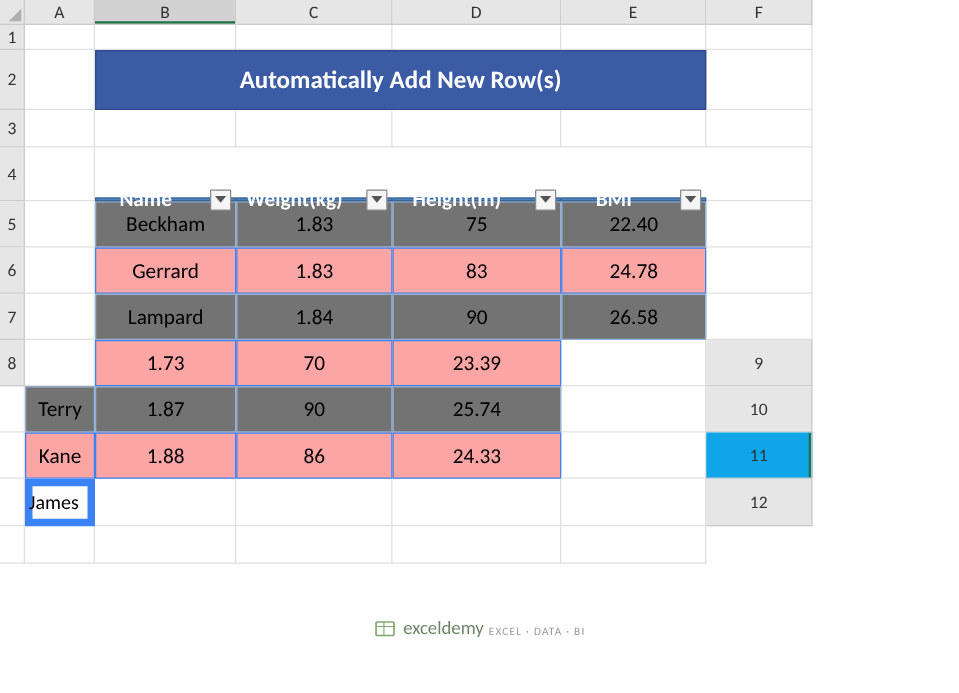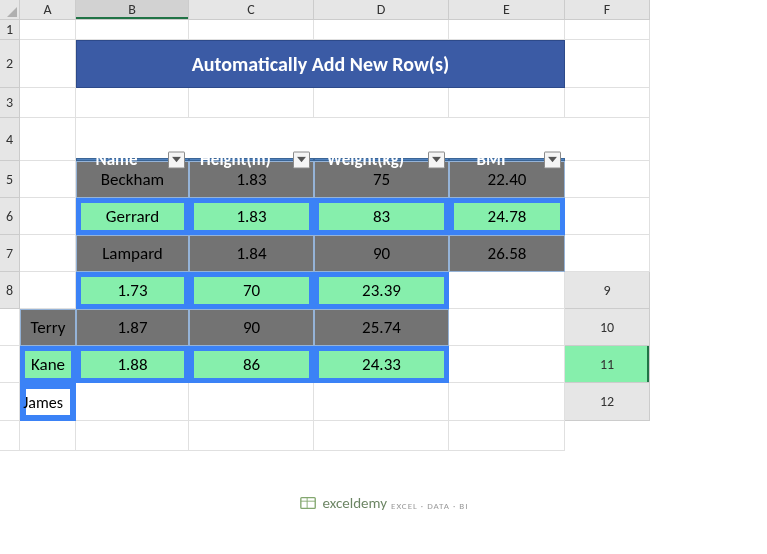--- a/index.html
+++ b/index.html
@@ -39,21 +39,21 @@
       border-bottom: 1px solid #ccc;
       text-align: center;
       font-size: 14px;
       color: #333;
       display: flex;
       align-items: center;
       justify-content: center;
       cursor: pointer;
     }
     .row-header.selected {
-      background: #86efac;
+      background: #0ea5e9;
       box-shadow: inset -2px 0 0 #217346;
     }
     .corner {
       background: #e6e6e6;
       border-right: 1px solid #ccc;
       border-bottom: 1px solid #ccc;
       position: relative;
     }
     .corner::after {
       content: "";
@@ -107,22 +107,22 @@
       cursor: pointer;
     }
     .filter-btn svg { width: 9px; height: 6px; display: block; }
     .data-cell-odd {
       background: #737373;
       border: 1px solid #95b3d7;
       justify-content: center;
       color: #000;
     }
     .data-cell-even {
-      background: #86efac;
-      border: 5px solid #3b82f6;
+      background: #fca5a5;
+      border: 1px solid #3b82f6;
       justify-content: center;
       color: #000;
     }
     .active-cell {
       border: 6px solid #3b82f6;
       background: #fff;
       font-size: 16px;
       justify-content: flex-end;
       padding-right: 6px;
       position: relative;
@@ -191,29 +191,29 @@
   <div class="cell"></div>
   <div class="cell tbl-header">
     <span>Name</span>
     <span class="filter-btn">
         <svg viewBox="0 0 10 6">
           <path d="M0 0 L10 0 L5 6 Z" fill="#555"></path>
         </svg>
       </span>
   </div>
   <div class="cell tbl-header">
-    <span>Height(m)</span>
+    <span>Weight(kg)</span>
     <span class="filter-btn">
         <svg viewBox="0 0 10 6">
           <path d="M0 0 L10 0 L5 6 Z" fill="#555"></path>
         </svg>
       </span>
   </div>
   <div class="cell tbl-header">
-    <span>Weight(kg)</span>
+    <span>Height(m)</span>
     <span class="filter-btn">
         <svg viewBox="0 0 10 6">
           <path d="M0 0 L10 0 L5 6 Z" fill="#555"></path>
         </svg>
       </span>
   </div>
   <div class="cell tbl-header">
     <span>BMI</span>
     <span class="filter-btn">
         <svg viewBox="0 0 10 6">

